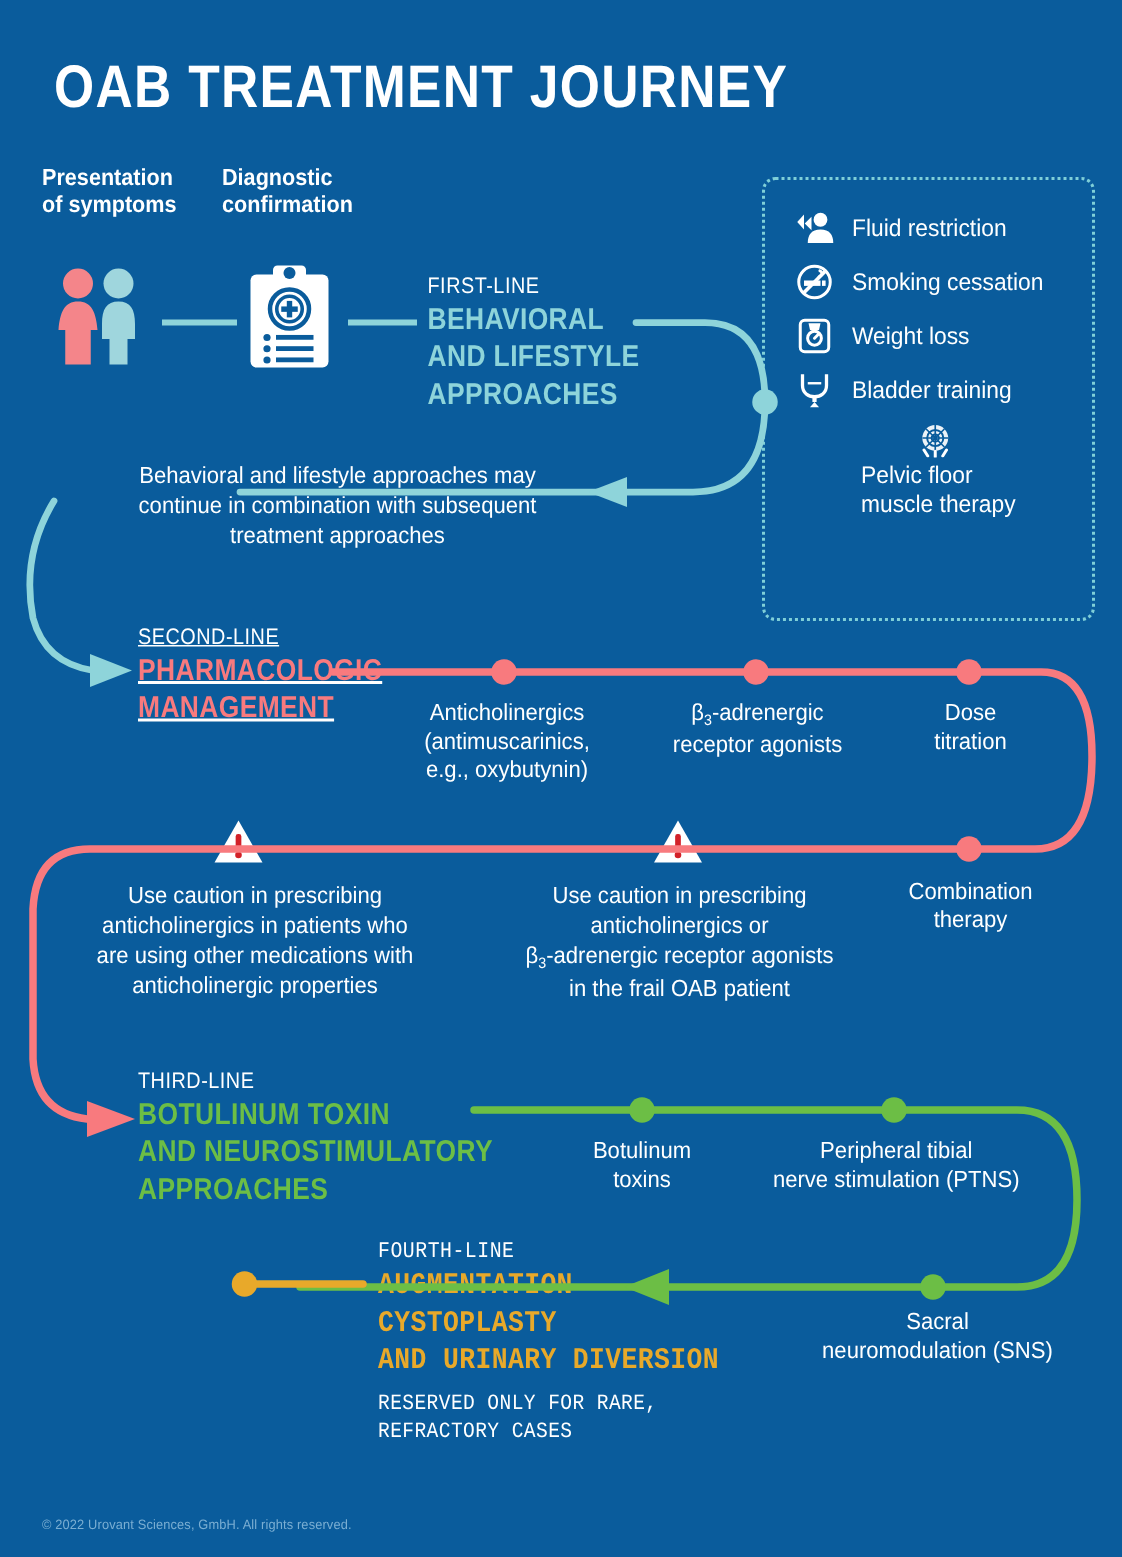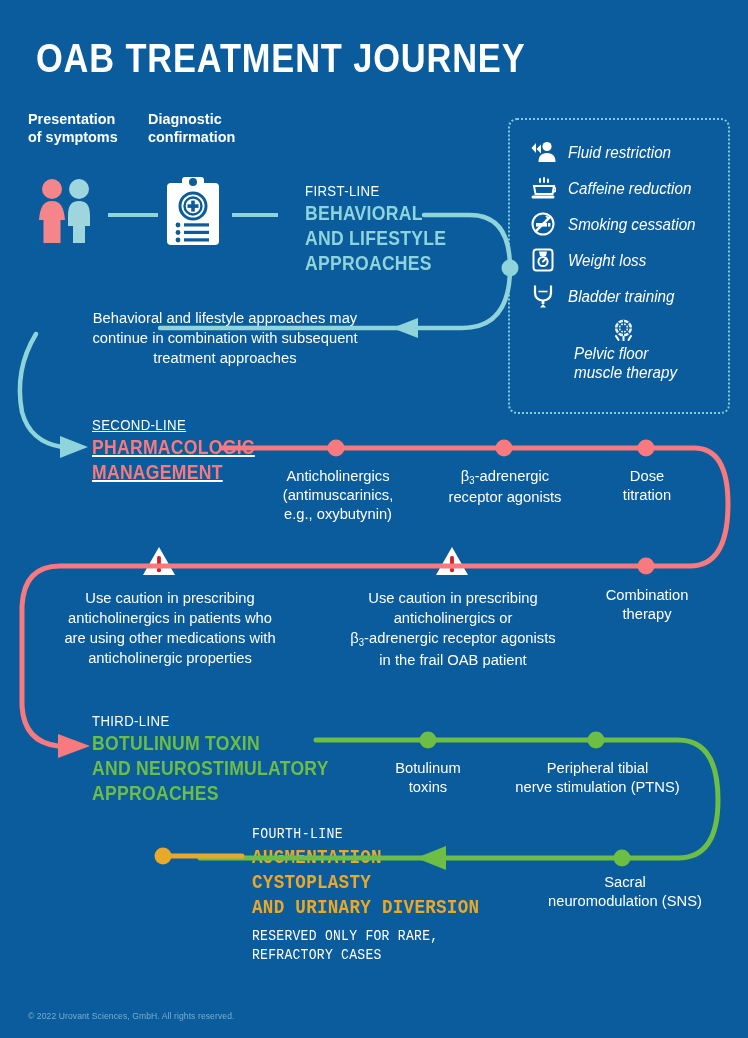--- a/index.html
+++ b/index.html
@@ -52,21 +52,21 @@
     font-size:15.5px;line-height:20px;color:#ffffff;text-align:center;
     transform:scaleX(0.95);transform-origin:center top;
   }
   sub{font-size:10px;vertical-align:baseline;position:relative;top:3px;}
 
   
   #legend{
     left:508px;top:118px;width:222px;height:296px;
     border:2px dotted #7fcfd8;border-radius:9px;box-sizing:border-box;
   }
-  .legend-row{display:flex;align-items:center;margin:0 0 0 0;height:36px;font-style:italic;}
+  .legend-row{display:flex;align-items:center;margin:0 0 0 0;height:36px;}
   .legend-rows{padding:14px 0 0 18px;}
   .legend-ico{width:30px;height:26px;flex:0 0 30px;display:flex;align-items:center;justify-content:center;margin-right:10px;}
   .legend-txt{font-size:16px;line-height:19px;color:#ffffff;transform:scaleX(0.95);transform-origin:left center;}
   .legend-row.tall{height:46px;align-items:center;flex-direction:column;}
 
   
   #footer{
     left:28px;top:1011px;font-size:9px;color:#7aaed2;letter-spacing:0.1px;
     transform:scaleX(0.95);transform-origin:left top;
   }
@@ -109,21 +109,21 @@
       <rect x="22.5" y="29.3" width="11" height="3.6" fill="#0a5c9c"></rect>
       <circle cx="13" cy="50" r="2.4" fill="#0a5c9c"></circle>
       <rect x="19" y="48.3" width="25" height="3.2" fill="#0a5c9c"></rect>
       <circle cx="13" cy="57.5" r="2.4" fill="#0a5c9c"></circle>
       <rect x="19" y="55.8" width="25" height="3.2" fill="#0a5c9c"></rect>
       <circle cx="13" cy="65" r="2.4" fill="#0a5c9c"></circle>
       <rect x="19" y="63.3" width="25" height="3.2" fill="#0a5c9c"></rect>
     </svg>
   </div>
 
-  <div class="abs" style="left:285px;top:182px;margin-left:20px;">
+  <div class="abs" style="left:285px;top:182px;">
     <div class="line-kicker">FIRST-LINE</div>
     <div class="line-title" style="color:#8ed4da;margin-top:2px;">
       <div>BEHAVIORAL</div>
       <div>AND LIFESTYLE</div>
       <div>APPROACHES</div>
     </div>
   </div>
 
   <div class="abs" id="legend">
     <div class="legend-rows">
@@ -133,33 +133,20 @@
           <svg width="26" height="22" viewBox="0 0 26 22">
             <circle cx="17" cy="5.5" r="4.6" fill="#fff"></circle>
             <path d="M17 12 C11 12 8.5 15.5 8.5 21 L25.5 21 C25.5 15.5 23 12 17 12 Z" fill="#fff"></path>
             <path d="M6 2 L1.5 7 L6 12 Z" fill="#fff"></path>
             <path d="M11 3.5 L6.5 8 L11 12.5 Z" fill="#fff"></path>
           </svg>
         </span>
         <span class="legend-txt">Fluid restriction</span>
       </div>
 
-      <div class="legend-row">
-        <span class="legend-ico">
-          <svg width="26" height="23" viewBox="0 0 26 23">
-            <rect x="9" y="1" width="2" height="5" rx="1" fill="#fff"></rect>
-            <rect x="13" y="0" width="2" height="6" rx="1" fill="#fff"></rect>
-            <rect x="17" y="1.5" width="2" height="4.5" rx="1" fill="#fff"></rect>
-            <path d="M4 9 L24 9 L22.5 17 L5.5 17 Z" fill="none" stroke="#fff" stroke-width="2"></path>
-            <path d="M23.5 10.5 C26.5 10.5 26.5 15 23 15" fill="none" stroke="#fff" stroke-width="2"></path>
-            <rect x="1.5" y="18.5" width="23" height="3" rx="1.5" fill="#fff"></rect>
-          </svg>
-        </span>
-        <span class="legend-txt">Caffeine reduction</span>
-      </div>
 
       <div class="legend-row">
         <span class="legend-ico">
           <svg width="24" height="24" viewBox="0 0 24 24">
             <circle cx="12" cy="12" r="10.5" fill="none" stroke="#fff" stroke-width="2"></circle>
             <rect x="5" y="11" width="11" height="3.6" fill="#fff"></rect>
             <rect x="17" y="11" width="2.4" height="3.6" fill="#fff"></rect>
             <path d="M15 8.5 C17.5 7.5 17.5 5.5 15.5 4.5" fill="none" stroke="#fff" stroke-width="1.8" stroke-linecap="round"></path>
             <line x1="4.2" y1="19.8" x2="19.8" y2="4.2" stroke="#fff" stroke-width="2.4"></line>
           </svg>

